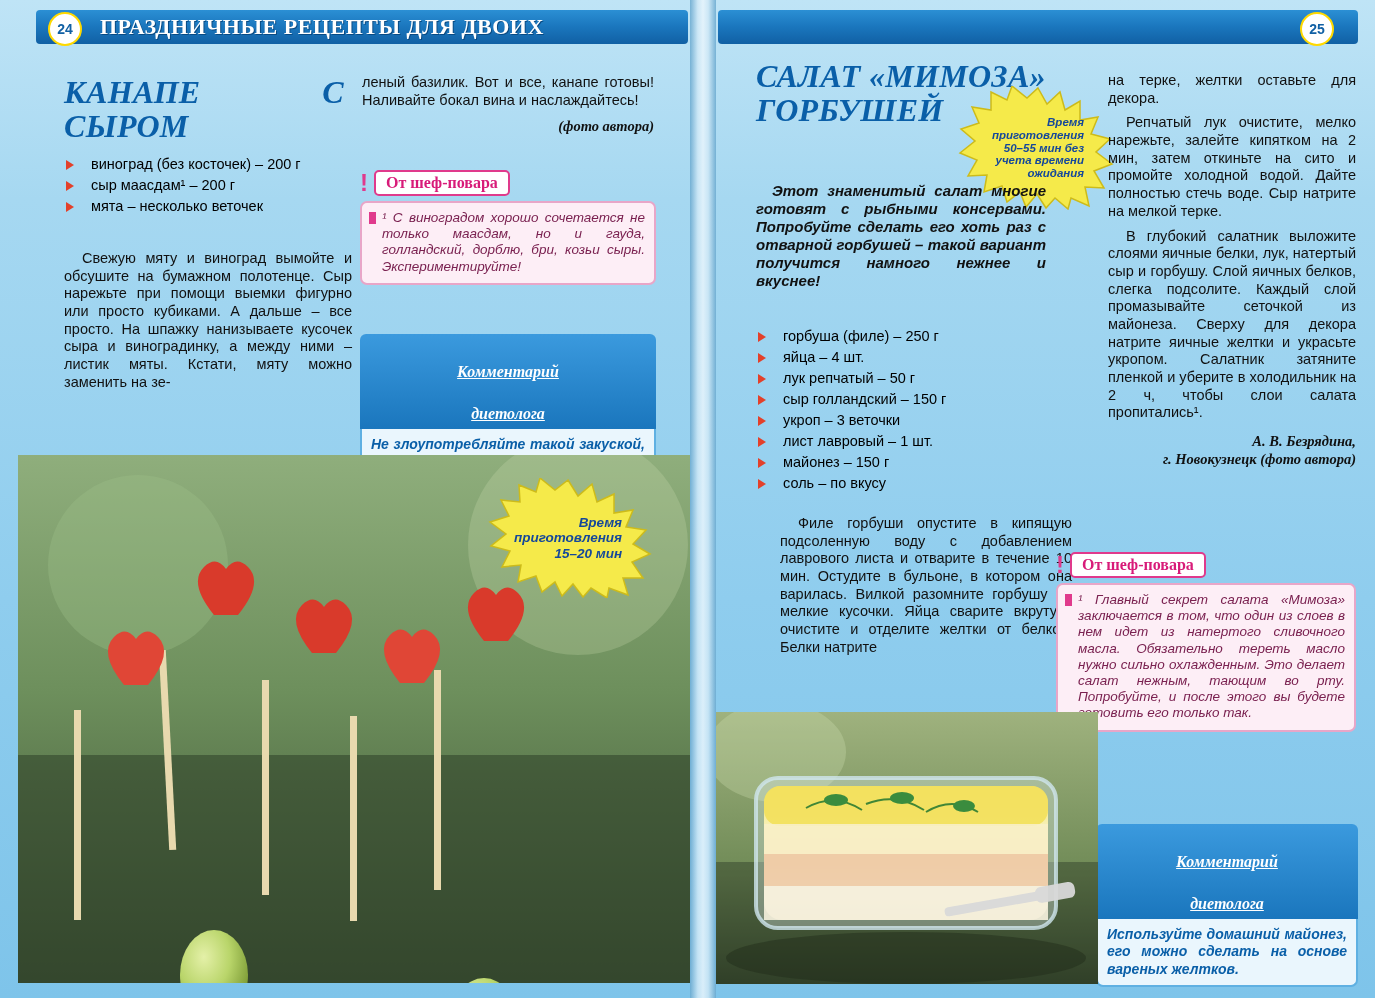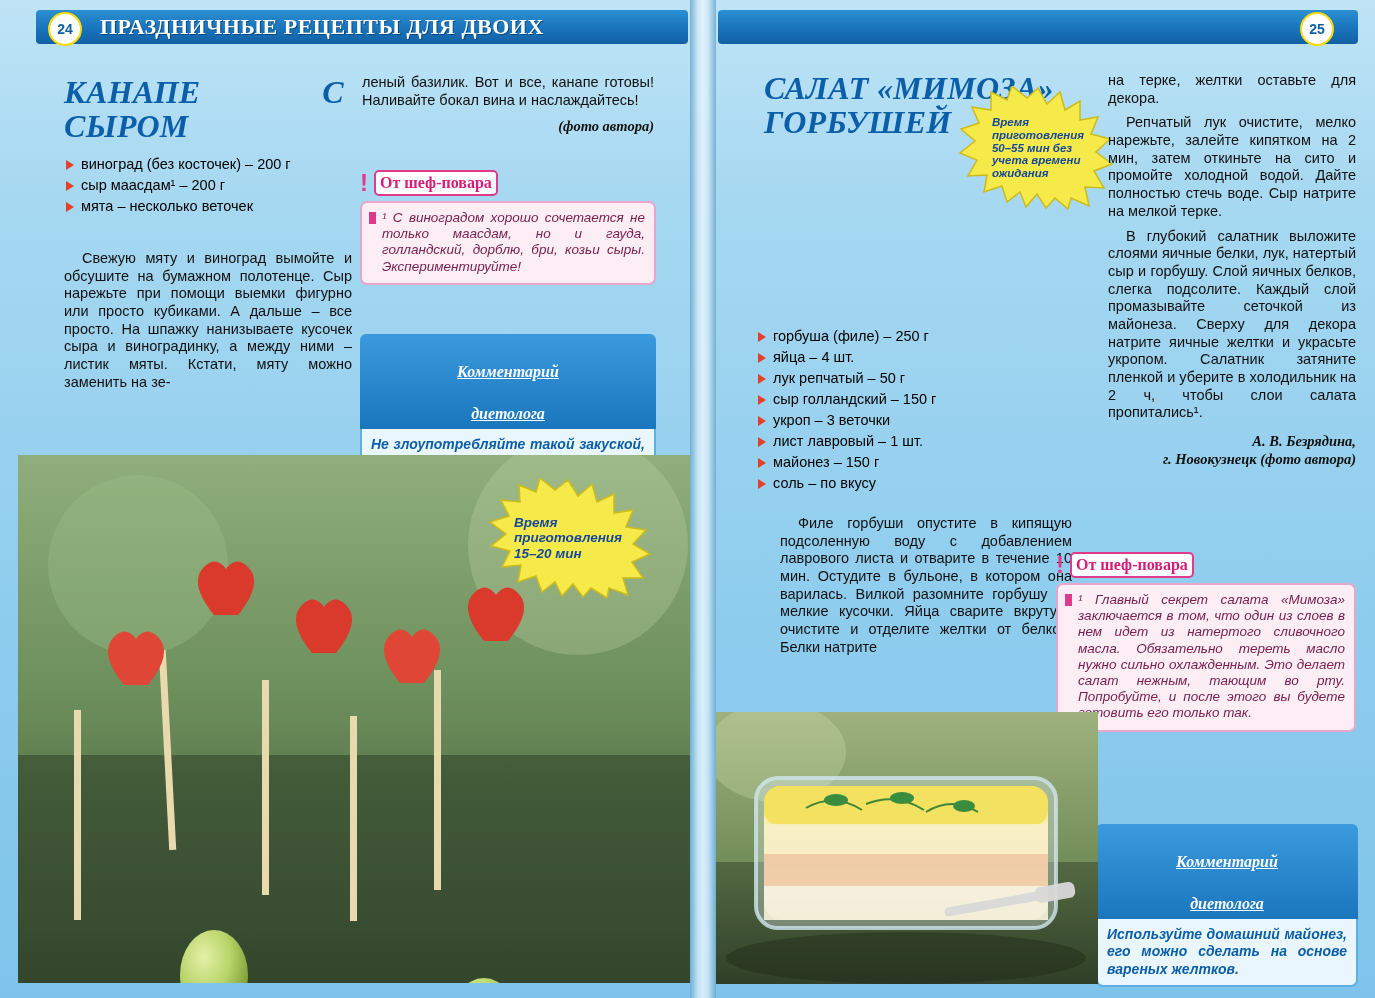--- a/index.html
+++ b/index.html
@@ -28,46 +28,46 @@
   .pagenum.left{left:48px;}
   .pagenum.right{left:1300px;color:#1160a4;}
   .hdr-title{position:absolute;left:100px;top:14px;color:#ffffff;font-weight:bold;
      font-size:22px;letter-spacing:.5px;font-family:"Liberation Serif",serif;
      text-shadow:1px 1px 0 #0a4a82;}
   
   .col{position:absolute;font-size:14.5px;line-height:1.22;color:#111;text-align:justify;}
   .recipe-title{font-family:"Liberation Serif",serif;font-style:italic;font-weight:bold;
      color:#0a5fa8;font-size:32px;line-height:1.05;letter-spacing:.3px;}
   .ingr{list-style:none;margin:8px 0 0 0;padding:0;}
-  .ingr li{position:relative;padding-left:15px;margin-bottom:5px;font-size:14.5px;}
+  .ingr li{position:relative;padding-left:25px;margin-bottom:5px;font-size:14.5px;}
   .ingr li:before{content:"";position:absolute;left:0;top:4px;
      border-left:8px solid #e3402a;border-top:5px solid transparent;border-bottom:5px solid transparent;}
   .para{margin-top:7px;text-indent:18px;}
   .lead{font-style:italic;font-weight:bold;font-size:15px;line-height:1.2;}
   
   .chef-head{display:flex;align-items:center;gap:6px;}
   .chef-bar{background:#ffffff;border:2px solid #e03a8c;border-radius:5px;
-     padding:2px 4px;color:#d81b79;font-weight:bold;font-size:16px;
+     padding:2px 10px;color:#d81b79;font-weight:bold;font-size:16px;
      font-family:"Liberation Serif",serif;}
   .excl{color:#e03a8c;font-weight:bold;font-size:24px;line-height:1;}
   .chef-body{margin-top:5px;border:2px solid #e8a6c8;border-radius:7px;
      background:#fdeef6;padding:7px 9px 8px 20px;position:relative;
      font-style:italic;font-size:13.5px;line-height:1.2;color:#7a2150;text-align:justify;}
   .chef-body:before{content:"";position:absolute;left:7px;top:9px;width:7px;height:12px;background:#e03a8c;}
   
   .diet-head{background:linear-gradient(180deg,#3b9ade,#1a76bd);border-radius:6px 6px 0 0;
      padding:5px 8px;text-align:center;}
   .diet-head span{color:#ffffff;font-weight:bold;font-style:italic;font-size:16px;
      font-family:"Liberation Serif",serif;text-decoration:underline;line-height:1.15;display:block;margin-top:24px;}
   .diet-body{border:2px solid #5fb0e2;border-top:none;border-radius:0 0 7px 7px;
      background:#eaf6fd;padding:7px 9px;color:#0a5fa8;font-weight:bold;font-style:italic;
      font-size:14px;line-height:1.25;text-align:justify;}
   
   .burst{position:absolute;display:flex;align-items:center;justify-content:center;
-     text-align:left;color:#15489a;font-weight:bold;font-style:italic;}
+     text-align:right;color:#15489a;font-weight:bold;font-style:italic;}
   .burst .inner{position:relative;z-index:2;line-height:1.12;}
   .burst svg{position:absolute;inset:0;}
   
   .photo{position:absolute;overflow:hidden;}
   .sign{font-family:"Liberation Serif",serif;font-weight:bold;font-style:italic;
      font-size:14.5px;color:#111;text-align:right;line-height:1.25;}
 </style>
 </head>
 <body>
 
@@ -211,38 +211,41 @@
     <svg viewBox="0 0 180 120" width="180" height="120">
       <polygon fill="#f5ea4a" stroke="#cdbb1a" stroke-width="1.5" points="90,2 100,18 114,6 119,24 136,16 136,35 155,32 148,49 168,52 155,66 172,76 154,84 165,100 145,100 150,117 131,110 129,120 113,110 105,119 95,106 84,118 77,104 64,114 58,98 40,104 43,87 24,89 32,73 13,68 28,56 12,44 31,38 23,22 42,24 41,7 58,14 62,0 77,12"></polygon>
     </svg>
     <div class="inner" style="font-size:13.5px;">
       <div>Время</div>
       <div>приготовления</div>
       <div>15–20 мин</div>
     </div>
   </div>
 
-  <div class="col recipe-title" style="left:756px;top:72px;width:300px;margin-left:8px;">
+  <div class="col recipe-title" style="left:756px;top:60px;width:300px;">
     <div>САЛАТ «МИМОЗА»</div>
     <div>ГОРБУШЕЙ</div>
   </div>
 
   <div class="burst" style="left:958px;top:86px;width:160px;height:124px;">
     <svg viewBox="0 0 160 124" width="160" height="124">
       <polygon fill="#f5ea4a" stroke="#cdbb1a" stroke-width="1.5" points="80,2 89,18 102,6 107,24 122,15 122,34 140,31 133,48 152,53 138,66 154,78 136,85 146,102 127,101 131,120 113,112 110,123 97,112 88,122 79,108 68,121 62,106 49,116 44,100 26,106 29,89 10,90 19,74 2,67 17,55 3,43 21,37 14,21 33,24 33,6 49,14 54,0 69,12"></polygon>
     </svg>
     <div class="inner" style="font-size:11.5px;">
       <div>Время</div>
       <div>приготовления</div>
       <div>50–55 мин без</div>
       <div>учета времени</div>
       <div>ожидания</div>
     </div>
   </div>
 
+  <div class="col lead" style="left:756px;top:182px;width:290px;">
+    <span style="display:block;text-indent:16px;">Этот знаменитый салат многие готовят с рыбными консервами. Попробуйте сделать его хоть раз с отварной горбушей – такой вариант получится намного нежнее и вкуснее!</span>
+  </div>
 
   <ul class="ingr" style="position:absolute;left:758px;top:320px;width:290px;">
     <li>горбуша (филе) – 250 г</li>
     <li>яйца – 4 шт.</li>
     <li>лук репчатый – 50 г</li>
     <li>сыр голландский – 150 г</li>
     <li>укроп – 3 веточки</li>
     <li>лист лавровый – 1 шт.</li>
     <li>майонез – 150 г</li>
     <li>соль – по вкусу</li>

